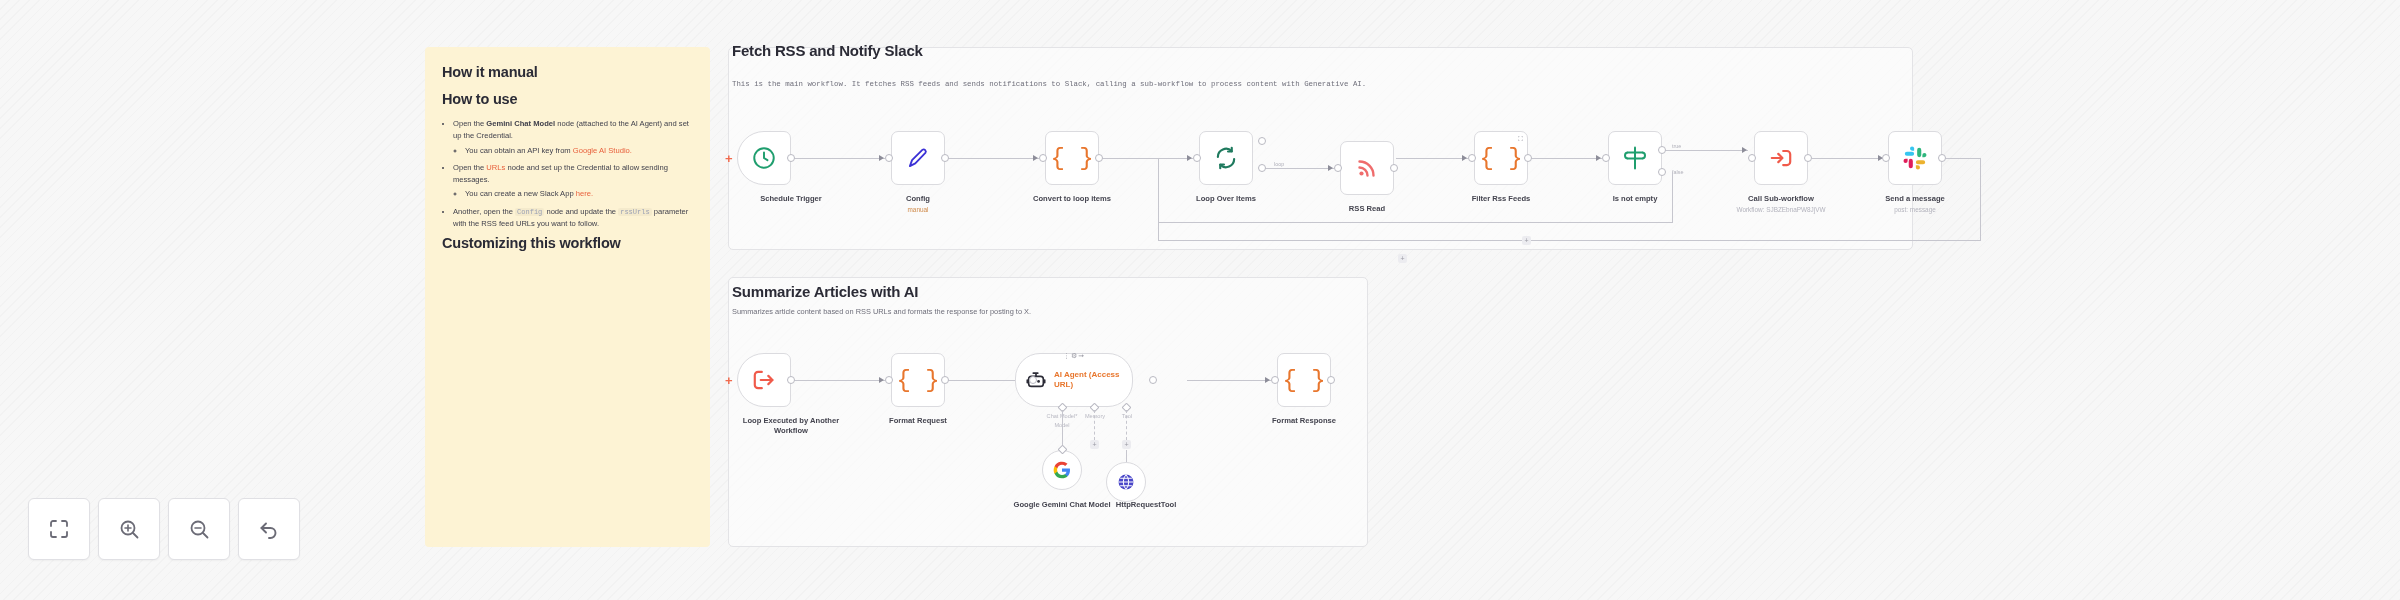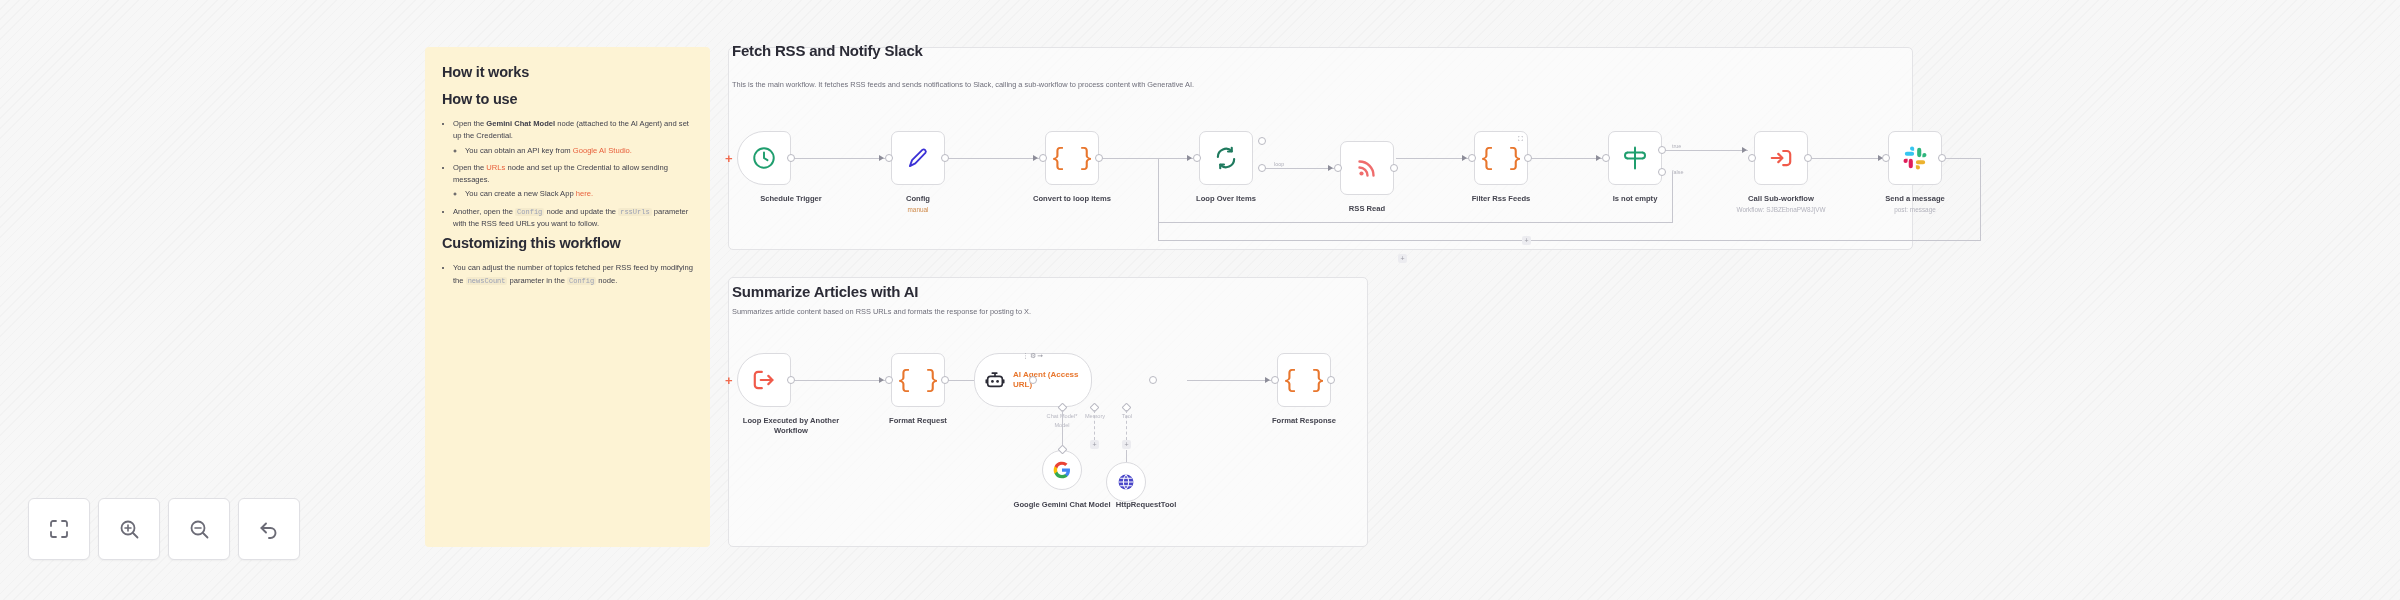--- a/index.html
+++ b/index.html
@@ -78,21 +78,21 @@
     font-size: 15px; font-weight: 700;
     color: #2b2b36;
     letter-spacing: -0.2px;
   }
   .group-sub-title {
     position: absolute;
     font-size: 7.4px;
     color: #6e6e7a;
   }
   #title-main     { left: 732px; top: 42px; }
-  #subtitle-main  { left: 732px; top: 80px; }
+  #subtitle-main  { left: 732px; top: 80px; font-family: Liberation Mono, monospace; }
   #title-sub      { left: 732px; top: 283px; }
   #subtitle-sub   { left: 732px; top: 307px; }
 
   
   .node {
     position: absolute;
     width: 54px; height: 54px;
     background: #fff;
     border: 1px solid #dbdbdf;
     border-radius: 7px;
@@ -223,21 +223,21 @@
     box-shadow: 0 1px 2px rgba(0,0,0,0.04);
   }
   .tool-btn svg { width: 24px; height: 24px; }
 </style>
 </head>
 <body>
 
 <div id="canvas">
 
   <div class="sticky">
-    <h2>How it works</h2>
+    <h2>How it manual</h2>
 
     <h2 class="spaced">How to use</h2>
     <ul>
       <li>
         <span>Open the </span><b>Gemini Chat Model</b><span> node (attached to the AI Agent) and set up the Credential.</span>
         <ul>
           <li>
             <span>You can obtain an API key from </span><span class="lk">Google AI Studio.</span>
           </li>
         </ul>
@@ -249,25 +249,20 @@
             <span>You can create a new Slack App </span><span class="lk">here.</span>
           </li>
         </ul>
       </li>
       <li>
         <span>Another, open the </span><span class="code">Config</span><span> node and update the </span><span class="code">rssUrls</span><span> parameter with the RSS feed URLs you want to follow.</span>
       </li>
     </ul>
 
     <h2 class="spaced">Customizing this workflow</h2>
-    <ul>
-      <li>
-        <span>You can adjust the number of topics fetched per RSS feed by modifying the </span><span class="code">newsCount</span><span> parameter in the </span><span class="code">Config</span><span> node.</span>
-      </li>
-    </ul>
   </div>
 
   <div class="group" id="group-main"></div>
   <div class="group" id="group-sub"></div>
 
   <div class="group-title" id="title-main">Fetch RSS and Notify Slack</div>
   <div class="group-sub-title" id="subtitle-main">This is the main workflow. It fetches RSS feeds and sends notifications to Slack, calling a sub-workflow to process content with Generative AI.</div>
   <div class="group-title" id="title-sub">Summarize Articles with AI</div>
   <div class="group-sub-title" id="subtitle-sub">Summarizes article content based on RSS URLs and formats the response for posting to X.</div>
 
@@ -421,21 +416,21 @@
   <div class="port" style="left:787px; top:376px;"></div>
   <div class="node-label" style="left:731px; top:416px;">Loop Executed by Another Workflow</div>
 
   <div class="node" style="left:891px; top:353px;">
     <span style="font-size:24px;color:#e8762d;font-family:'Liberation Mono',monospace;">{ }</span>
   </div>
   <div class="port" style="left:885px; top:376px;"></div>
   <div class="port" style="left:941px; top:376px;"></div>
   <div class="node-label" style="left:858px; top:416px;">Format Request</div>
 
-  <div class="node wide" style="left:974px; top:353px;border-radius:25px;">
+  <div class="node wide" style="left:1015px; top:353px;border-radius:25px;">
     <span class="node-toolbar">⋮⚙➞</span>
     <svg width="22" height="22" viewBox="0 0 24 24" style="flex:none;">
       <rect x="4" y="8" width="16" height="11" rx="3" fill="none" stroke="#2b2b36" stroke-width="1.8"></rect>
       <circle cx="9.2" cy="13.5" r="1.5" fill="#2b2b36"></circle>
       <circle cx="14.8" cy="13.5" r="1.5" fill="#2b2b36"></circle>
       <path d="M12 8V5M9 4.5h5" stroke="#2b2b36" stroke-width="1.8" stroke-linecap="round"></path>
       <path d="M2.5 12v3M21.5 12v3" stroke="#2b2b36" stroke-width="1.8" stroke-linecap="round"></path>
     </svg>
     <span class="inline-label">AI Agent (Access URL)</span>
   </div>

